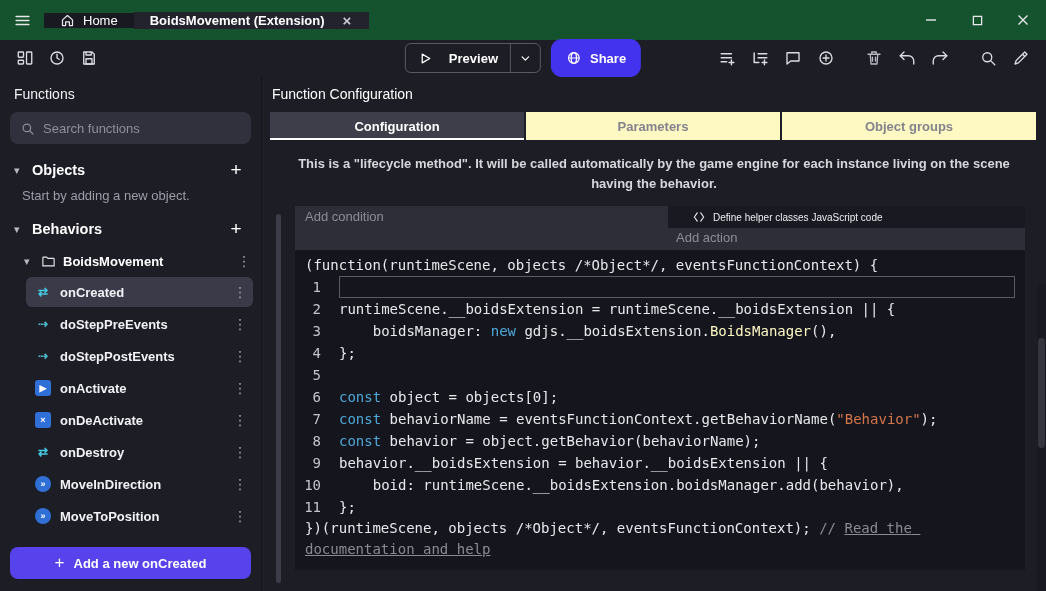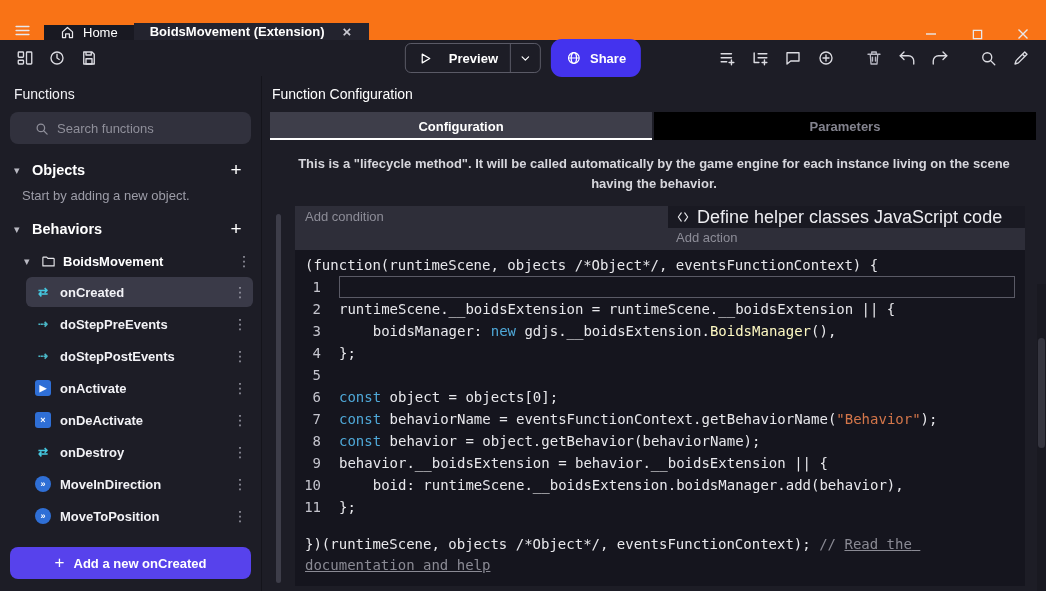--- a/index.html
+++ b/index.html
@@ -5,21 +5,21 @@
   * { margin:0; padding:0; box-sizing:border-box; }
   html,body { background:#000; }
   .app {
     position:relative; width:1046px; height:591px; overflow:hidden;
     background:#1d1d26; color:#e8e8ec;
     font-family:"Liberation Sans", sans-serif; font-size:13px;
   }
   svg { display:block; }
 
   
-  .titlebar { height:40px; background:#f97316; display:flex; align-items:flex-end; }
+  .titlebar { height:40px; background:#14532d; display:flex; align-items:center; }
   .hamburger { width:44px; display:flex; align-items:center; justify-content:center; cursor:pointer; }
   .tab { display:flex; align-items:center; gap:8px; padding:0 16px; font-size:13px; color:#fff; cursor:pointer; }
   .tab.home { background:#191922; }
   .tab.doc { background:#23232e; font-weight:600; }
   .tab-close { color:#c9c9d2; font-size:15px; padding:0 2px; margin-left:8px; cursor:pointer; }
   .tb-spacer { flex:1; }
   .win-btn { width:46px; display:flex; align-items:center; justify-content:center; cursor:pointer; }
 
   
   .toolbar { position:relative; height:36px; display:flex; align-items:center; background:#1d1d26; padding:0 10px; }
@@ -33,21 +33,21 @@
   .preview-divider { width:1px; align-self:stretch; background:#5a5a66; }
   .preview-caret { padding:0 8px; display:flex; align-items:center; }
   .share-btn { display:flex; align-items:center; gap:8px; height:38px; padding:0 15px; border-radius:11px; background:#4433ee; color:#fff; font-weight:700; cursor:pointer; }
 
   
   .content { display:flex; height:515px; }
 
   
   .sidebar { width:262px; flex:none; display:flex; flex-direction:column; border-right:1px solid #14141b; background:#1d1d26; }
   .sb-title { padding:10px 14px 8px; font-size:14px; color:#f0f0f4; }
-  .search-box { margin:2px 10px 0; height:32px; background:#31313d; border-radius:8px; display:flex; align-items:center; gap:8px; padding:0 24px; }
+  .search-box { margin:2px 10px 0; height:32px; background:#31313d; border-radius:8px; display:flex; align-items:center; gap:8px; padding:0 10px; }
   .search-box input { flex:1; background:transparent; border:none; outline:none; color:#e8e8ec; font-size:13px; font-family:"Liberation Sans",sans-serif; }
   .search-box input::placeholder { color:#8f8f9a; }
   .section-row { display:flex; align-items:center; gap:8px; padding:0 14px; height:28px; margin-top:12px; cursor:pointer; }
   .section-label { font-size:14.5px; font-weight:700; color:#fff; flex:1; }
   .tree-caret { color:#b9b9c2; font-size:11px; width:10px; }
   .plus-btn { color:#fff; font-size:19px; font-weight:400; width:22px; text-align:center; cursor:pointer; }
   .hint { padding:4px 14px 0 22px; color:#9d9da8; font-size:13px; }
   .folder-row { display:flex; align-items:center; gap:7px; padding:0 10px 0 24px; height:28px; margin-top:4px; cursor:pointer; }
   .folder-label { flex:1; font-weight:700; font-size:13px; color:#fff; }
   .kebab { color:#a2a2ae; font-size:14px; width:14px; text-align:center; cursor:pointer; }
@@ -57,33 +57,33 @@
   .fn-icon { width:16px; height:16px; line-height:16px; text-align:center; font-size:12px; font-weight:700; flex:none; }
   .fn-icon.boxed { border-radius:3px; font-size:9px; }
   .fn-label { flex:1; font-weight:700; font-size:13px; color:#f2f2f6; }
   .add-btn { margin:auto 10px 12px; height:32px; border-radius:8px; background:#5742ec; color:#fff; display:flex; align-items:center; justify-content:center; gap:9px; font-weight:700; font-size:13px; cursor:pointer; }
   .add-btn .plus { font-size:17px; font-weight:400; }
 
   
   .main { flex:1; display:flex; flex-direction:column; position:relative; overflow:hidden; }
   .main-title { padding:10px 0 0 10px; font-size:14px; color:#fff; }
   .cfg-tabs { display:flex; gap:2px; margin:10px 10px 0 8px; }
-  .cfg-tab { flex:1; height:28px; display:flex; align-items:center; justify-content:center; background:#000000; color:#83838e; font-weight:600; font-size:13px; cursor:pointer; }
+  .cfg-tab { flex:1; height:28px; display:flex; align-items:center; justify-content:center; background:#fef9c3; color:#83838e; font-weight:600; font-size:13px; cursor:pointer; }
   .cfg-tab.active { background:#3e3e4a; color:#fff; box-shadow:inset 0 -2px 0 #ffffff; }
   .description { margin:14px auto 4px; max-width:740px; text-align:center; color:#d6d6dc; font-weight:600; font-size:13px; line-height:1.55; }
   .events { position:relative; flex:1; margin-top:8px; }
   .events-scrollbar { position:absolute; left:14px; top:8px; bottom:8px; width:5px; border-radius:3px; background:#3d3d49; cursor:pointer; }
   .event-block { margin-left:33px; width:730px; }
   .event-header { display:grid; grid-template-columns:373px 1fr; grid-template-rows:22px 22px; }
   .cond-cell { grid-row:1/3; background:#2e2e39; color:#8d8d98; padding:3px 10px; font-size:13px; cursor:pointer; }
-  .js-header { background:#191922; color:#ececf0; padding:0 8px; display:flex; align-items:center; gap:7px; font-size:18px; cursor:pointer; }
+  .js-header { background:#191922; color:#ececf0; padding:0 24px; display:flex; align-items:center; gap:7px; font-size:10px; cursor:pointer; }
   .action-cell { background:#2e2e39; color:#8d8d98; padding:2px 8px; font-size:13px; cursor:pointer; }
   .code-area { background:#15151e; padding:5px 0 10px; font-family:"DejaVu Sans Mono", monospace; font-size:14px; min-height:320px; cursor:text; }
   .code-header, .code-footer { padding-left:10px; line-height:21px; white-space:pre-wrap; }
-  .code-footer { margin-top:16px; max-width:700px; }
+  .code-footer { max-width:700px; }
   .code-row { display:flex; line-height:22px; }
   .ln { flex:none; width:44px; text-align:right; padding-right:18px; color:#c4c4cd; }
   .code-text { flex:1; white-space:pre; min-height:20px; }
   .code-row.current .code-text { box-shadow:inset 0 0 0 1px #5a5a66; margin-right:10px; }
   .tok-p { color:#e8e8ec; } .tok-k { color:#4fa8d8; } .tok-t { color:#fef9c3; }
   .tok-s { color:#d4764a; } .tok-c { color:#8a8a94; } .tok-l { color:#8a8a94; text-decoration:underline; }
   .main-scroll-track { position:absolute; right:0; top:78px; bottom:0; width:9px; background:#191921; cursor:pointer; }
   .main-scroll-thumb { position:absolute; top:54px; left:1px; width:7px; height:110px; border-radius:4px; background:#35353f; }
 </style>
 </head>
@@ -324,20 +324,21 @@
         <span>Add a new onCreated</span>
       </div>
     </div>
 
     <div class="main">
       <div class="main-title">Function Configuration</div>
 
       <div class="cfg-tabs">
           <div class="cfg-tab active">Configuration</div>
           <div class="cfg-tab">Parameters</div>
+          <div class="cfg-tab">Object groups</div>
         </div>
 
       <div class="description">This is a "lifecycle method". It will be called automatically by the game engine for each instance living on the scene having the behavior.</div>
 
       <div class="events">
         <div class="events-scrollbar"></div>
 
         <div class="event-block">
           <div class="event-header">
             <div class="cond-cell">Add condition</div>

